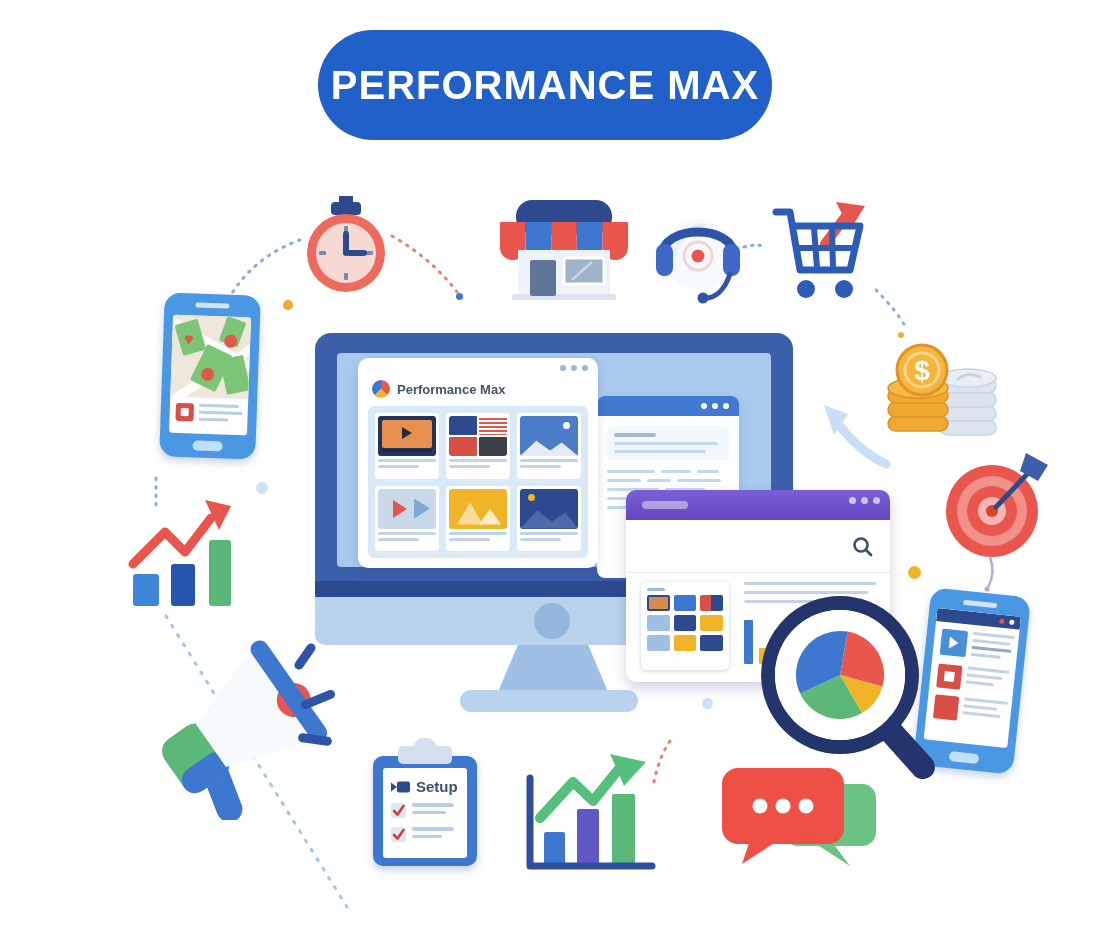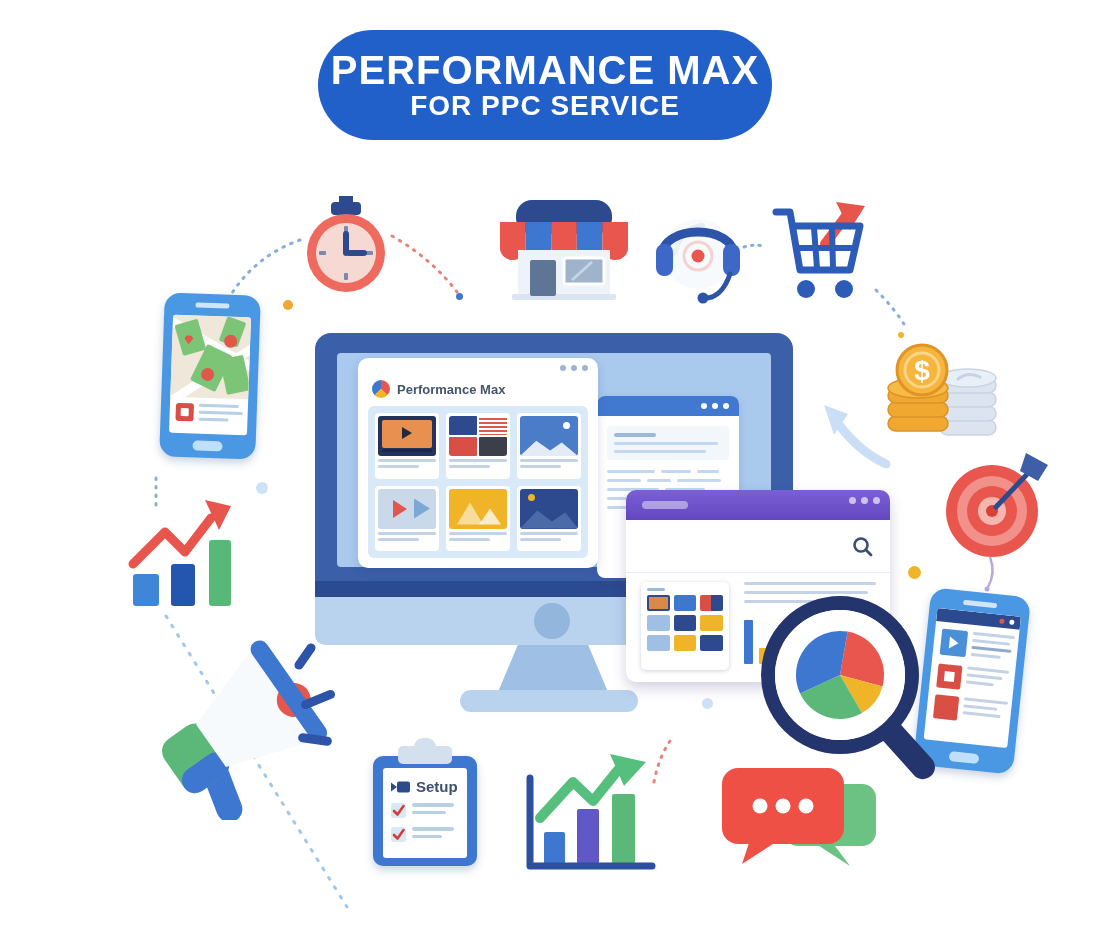--- a/index.html
+++ b/index.html
@@ -172,21 +172,20 @@
     <path d="M392,236 Q434,260 460,296" stroke="#e8837a" stroke-width="3" stroke-dasharray="1.5 7" stroke-linecap="round"></path>
     <path d="M744,247 Q754,244 763,246" stroke="#86aedd" stroke-width="3" stroke-dasharray="1.5 6" stroke-linecap="round"></path>
     <path d="M876,290 Q896,310 907,329" stroke="#86aedd" stroke-width="3" stroke-dasharray="1.5 7" stroke-linecap="round"></path>
     <path d="M156,478 L156,506" stroke="#86aedd" stroke-width="3" stroke-dasharray="1.5 7" stroke-linecap="round"></path>
     <path d="M166,616 L347,907" stroke="#9fc8ea" stroke-width="3" stroke-dasharray="2 9" stroke-linecap="round"></path>
     <path d="M654,782 Q660,752 674,736" stroke="#e8837a" stroke-width="3" stroke-dasharray="1.5 7" stroke-linecap="round"></path>
   </svg>
 
   <div class="abs title-pill">
     <div class="l1">PERFORMANCE MAX</div>
-    <div class="l2">FOR PPC SERVICE</div>
   </div>
 
   <div class="abs monitor-bezel"></div>
   <div class="abs monitor-screen"></div>
   <div class="abs monitor-strip"></div>
   <div class="abs monitor-chin"></div>
   <div class="abs monitor-cam"></div>
   <div class="abs monitor-stand"></div>
   <div class="abs monitor-base"></div>
 

